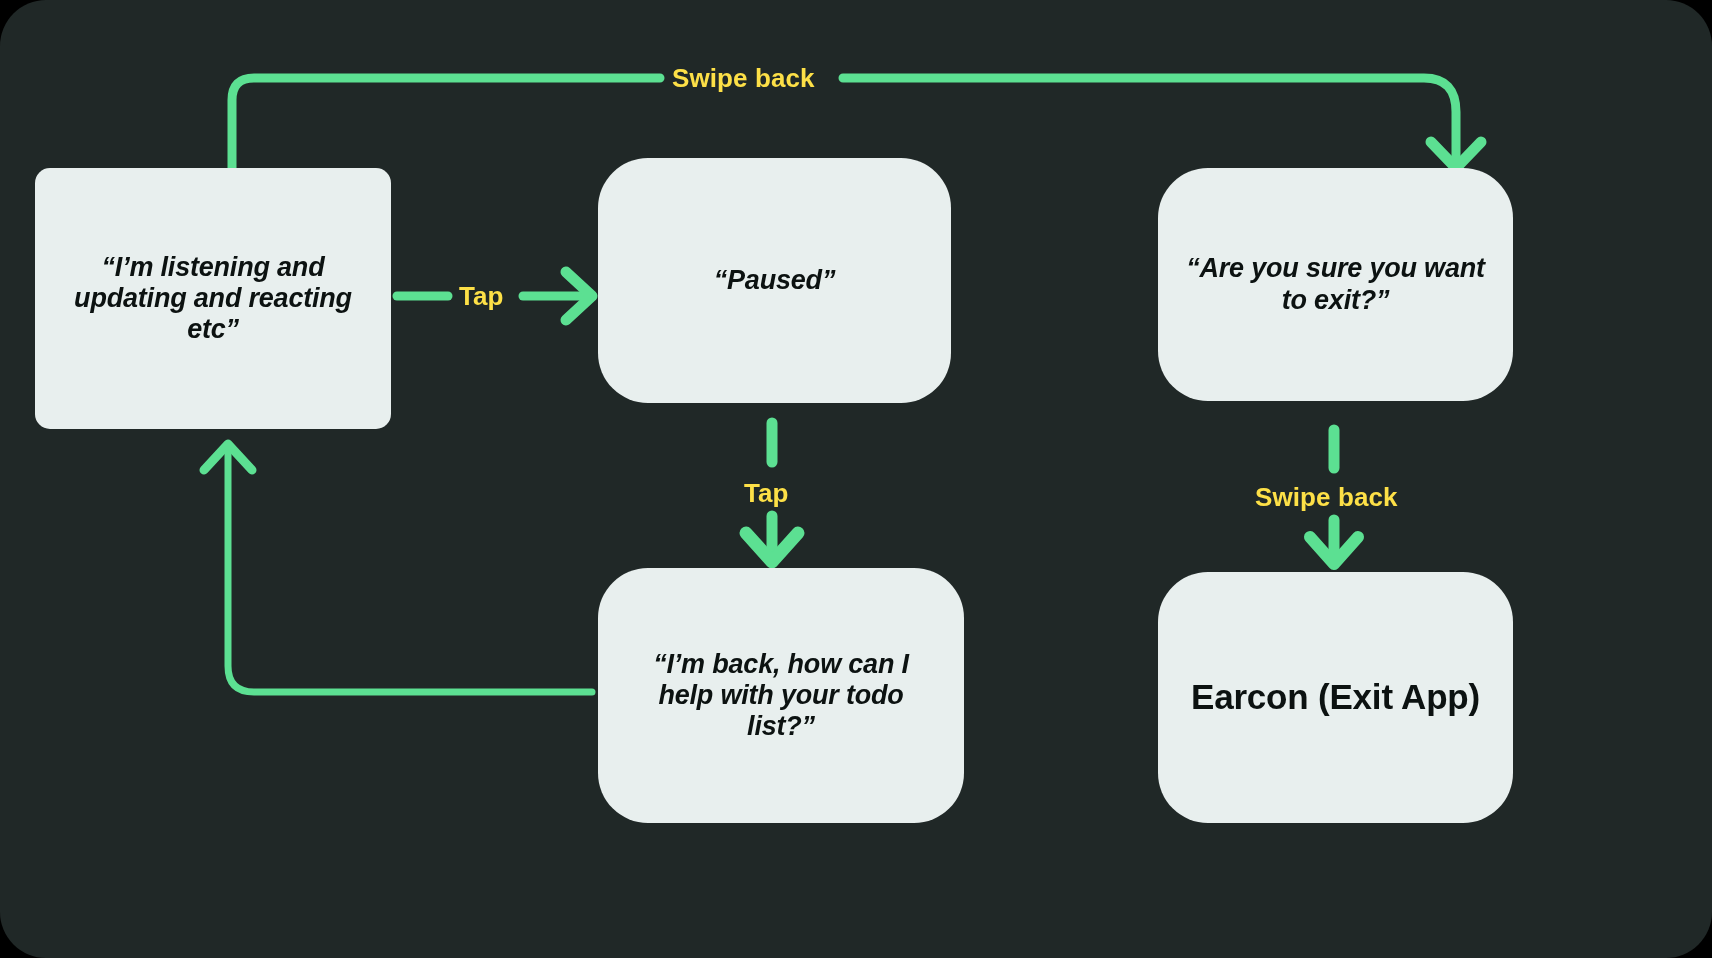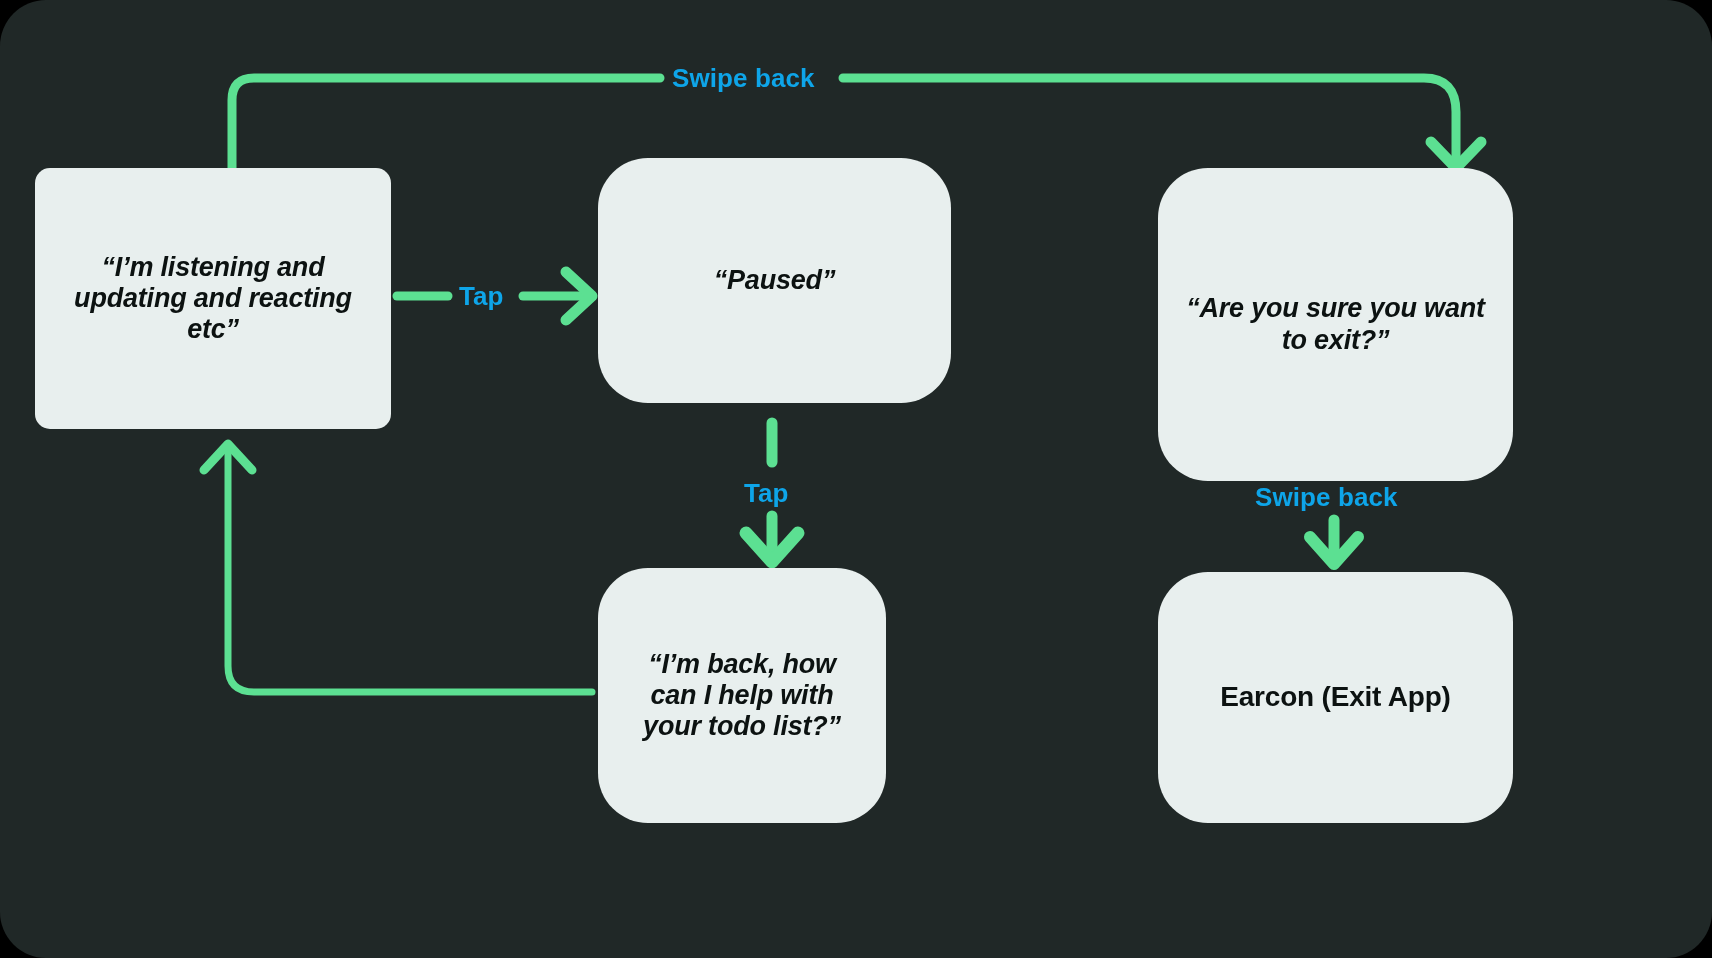--- a/index.html
+++ b/index.html
@@ -45,33 +45,33 @@
     font-family: "Liberation Sans", sans-serif;
     font-weight: bold;
     font-style: italic;
     font-size: 27px;
     line-height: 1.16;
     letter-spacing: -0.2px;
     white-space: pre-line;
   }
   .node-label.plain {
     font-style: normal;
-    font-size: 28px;
+    font-size: 35px;
   }
 
   
   #node-listening { left: 35px;   top: 168px; width: 356px; height: 261px; border-radius: 15px; }
   #node-paused    { left: 598px;  top: 158px; width: 353px; height: 245px; }
-  #node-confirm   { left: 1158px; top: 168px; width: 355px; height: 313px; }
-  #node-back      { left: 598px;  top: 568px; width: 288px; height: 255px; text-align: center; }
+  #node-confirm   { left: 1158px; top: 168px; width: 355px; height: 233px; }
+  #node-back      { left: 598px;  top: 568px; width: 366px; height: 255px; text-align: center; }
   #node-earcon    { left: 1158px; top: 572px; width: 355px; height: 251px; }
 
   .edge-label {
     position: absolute;
-    color: #0ea5e9;
+    color: #fde047;
     font-family: "Liberation Sans", sans-serif;
     font-weight: bold;
     font-size: 26px;
     letter-spacing: 0.1px;
     white-space: nowrap;
   }
   #label-swipe-back-top   { left: 672px;  top: 63px;  }
   #label-tap-horizontal   { left: 459px;  top: 281px; }
   #label-tap-vertical     { left: 744px;  top: 478px; }
   #label-swipe-back-right { left: 1255px; top: 482px; }

